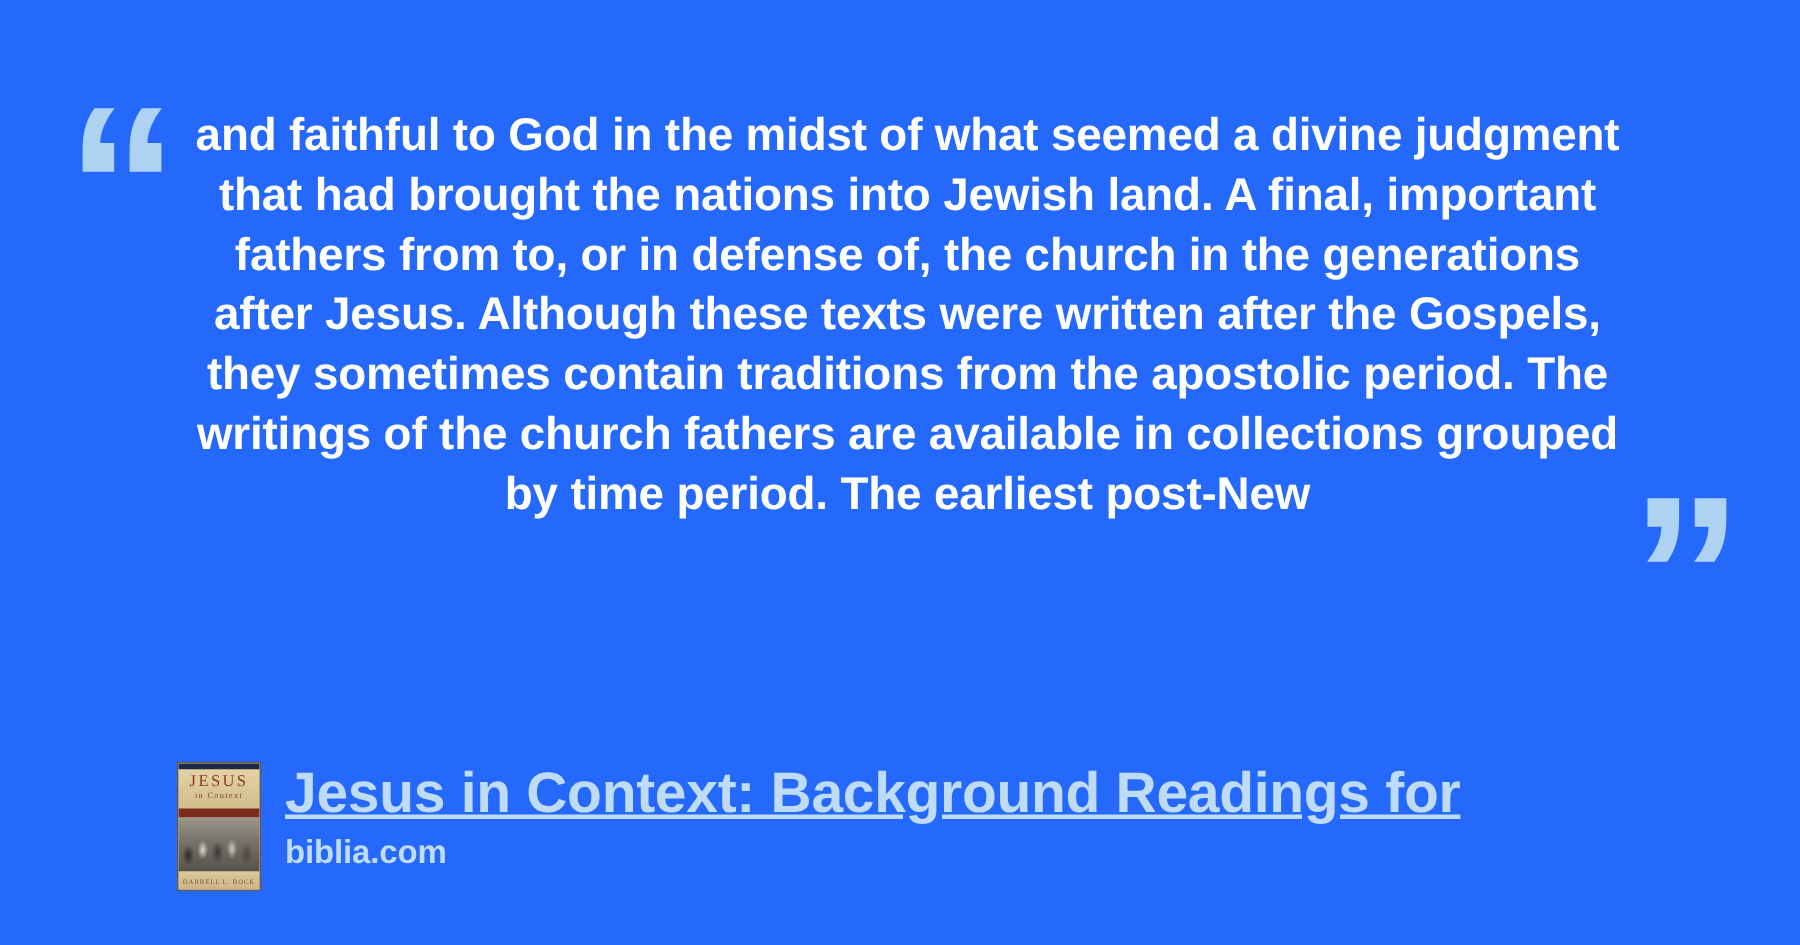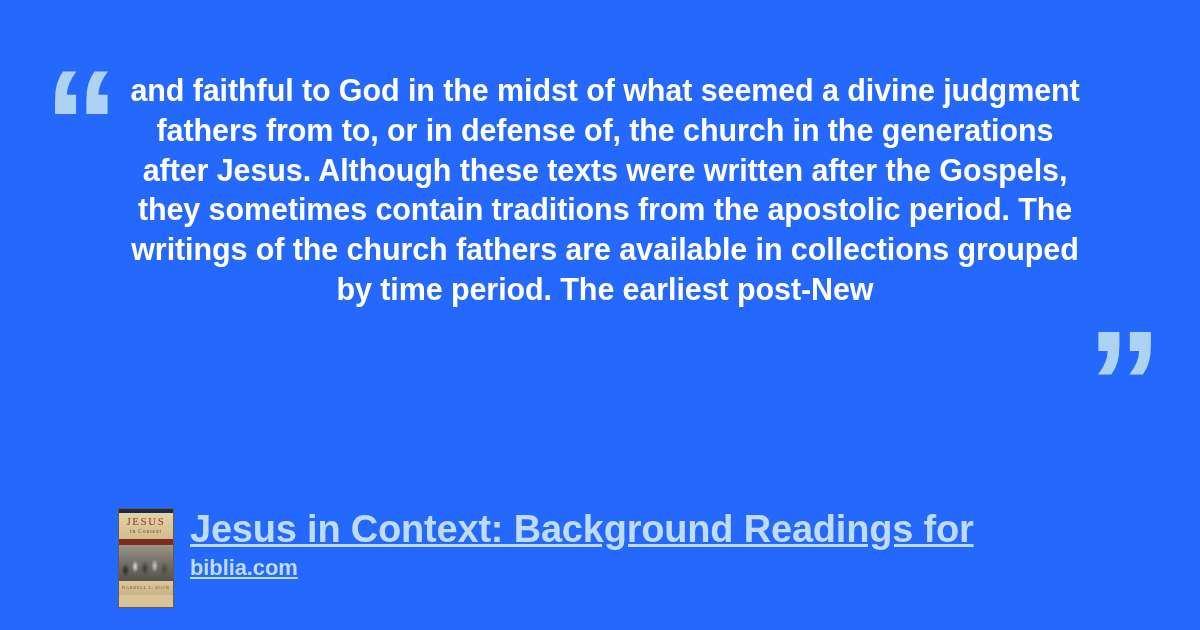--- a/index.html
+++ b/index.html
@@ -64,21 +64,21 @@
     position:absolute;
     left:118px;
     top:505px;
     width:1060px;
     height:95px;
   }
 
   .book-thumb {
     position:absolute;
     left:0; top:3px;
-    width:56px; height:100px;
+    width:56px; height:86px;
     background:#D8C49A;
     border:1px solid #6b5a3e;
     overflow:hidden;
     display:block;
   }
   .bk-top {
     position:absolute; left:0; top:0; width:100%; height:4px;
     background:#1b2a4a;
   }
   .bk-title-area {
@@ -150,34 +150,34 @@
     letter-spacing:-0.2px;
     text-decoration:underline;
   }
   .footer-site {
     display:block;
     color:#BEDCF8;
     font-size:22px;
     font-weight:700;
     line-height:30px;
     letter-spacing:-0.1px;
-    text-decoration:underline;
   }
 </style>
 </head>
 <body>
 
 <div class="card">
 
   <div class="quote-block">
 
     <span class="quote-mark open">“</span>
 
     <div class="quote-text">
       <span class="quote-line">and faithful to God in the midst of what seemed a divine judgment</span>
+      <span class="quote-line">that had brought the nations into Jewish land. A final, important</span>
       <span class="quote-line">fathers from to, or in defense of, the church in the generations</span>
       <span class="quote-line">after Jesus. Although these texts were written after the Gospels,</span>
       <span class="quote-line">they sometimes contain traditions from the apostolic period. The</span>
       <span class="quote-line">writings of the church fathers are available in collections grouped</span>
       <span class="quote-line">by time period. The earliest post-New</span>
     </div>
 
     <span class="quote-mark close">”</span>
   </div>
 

